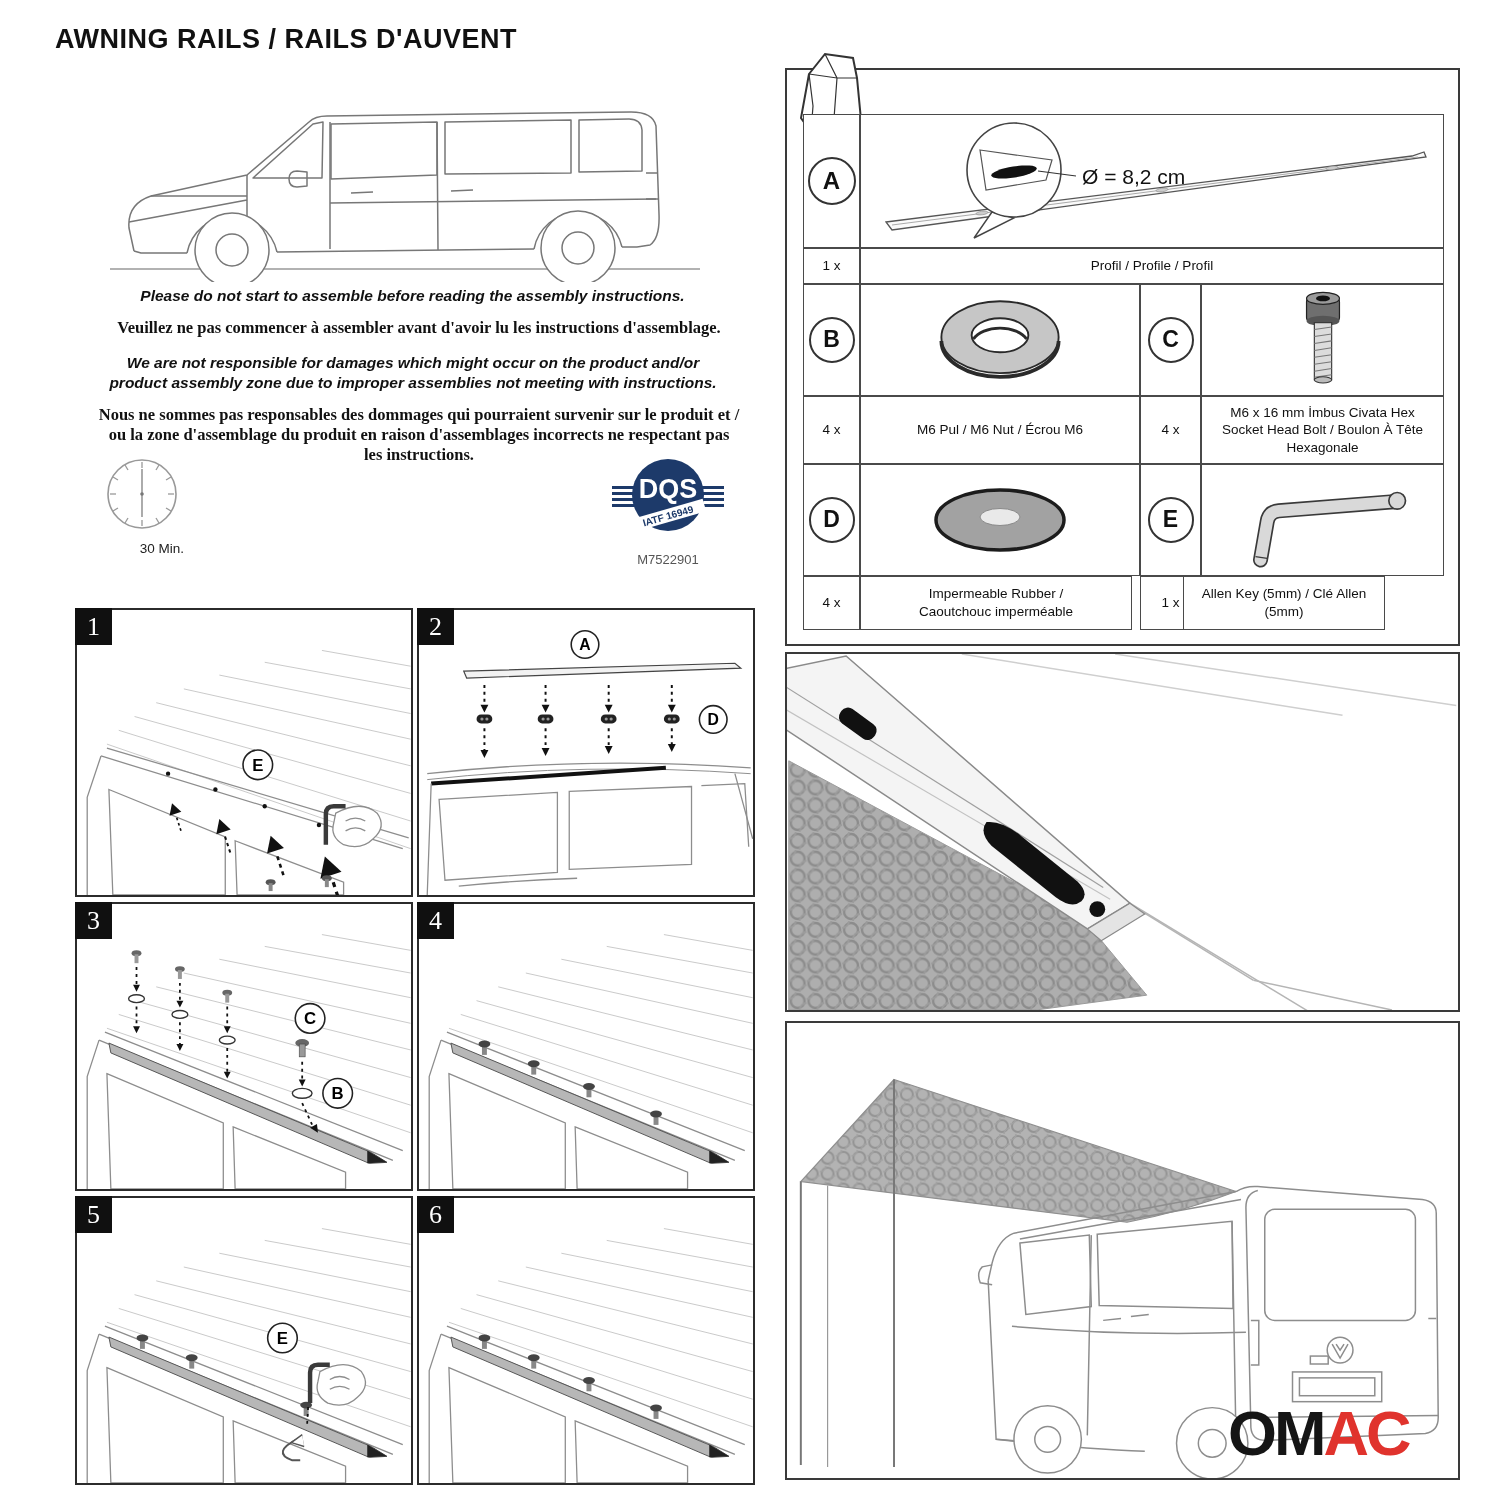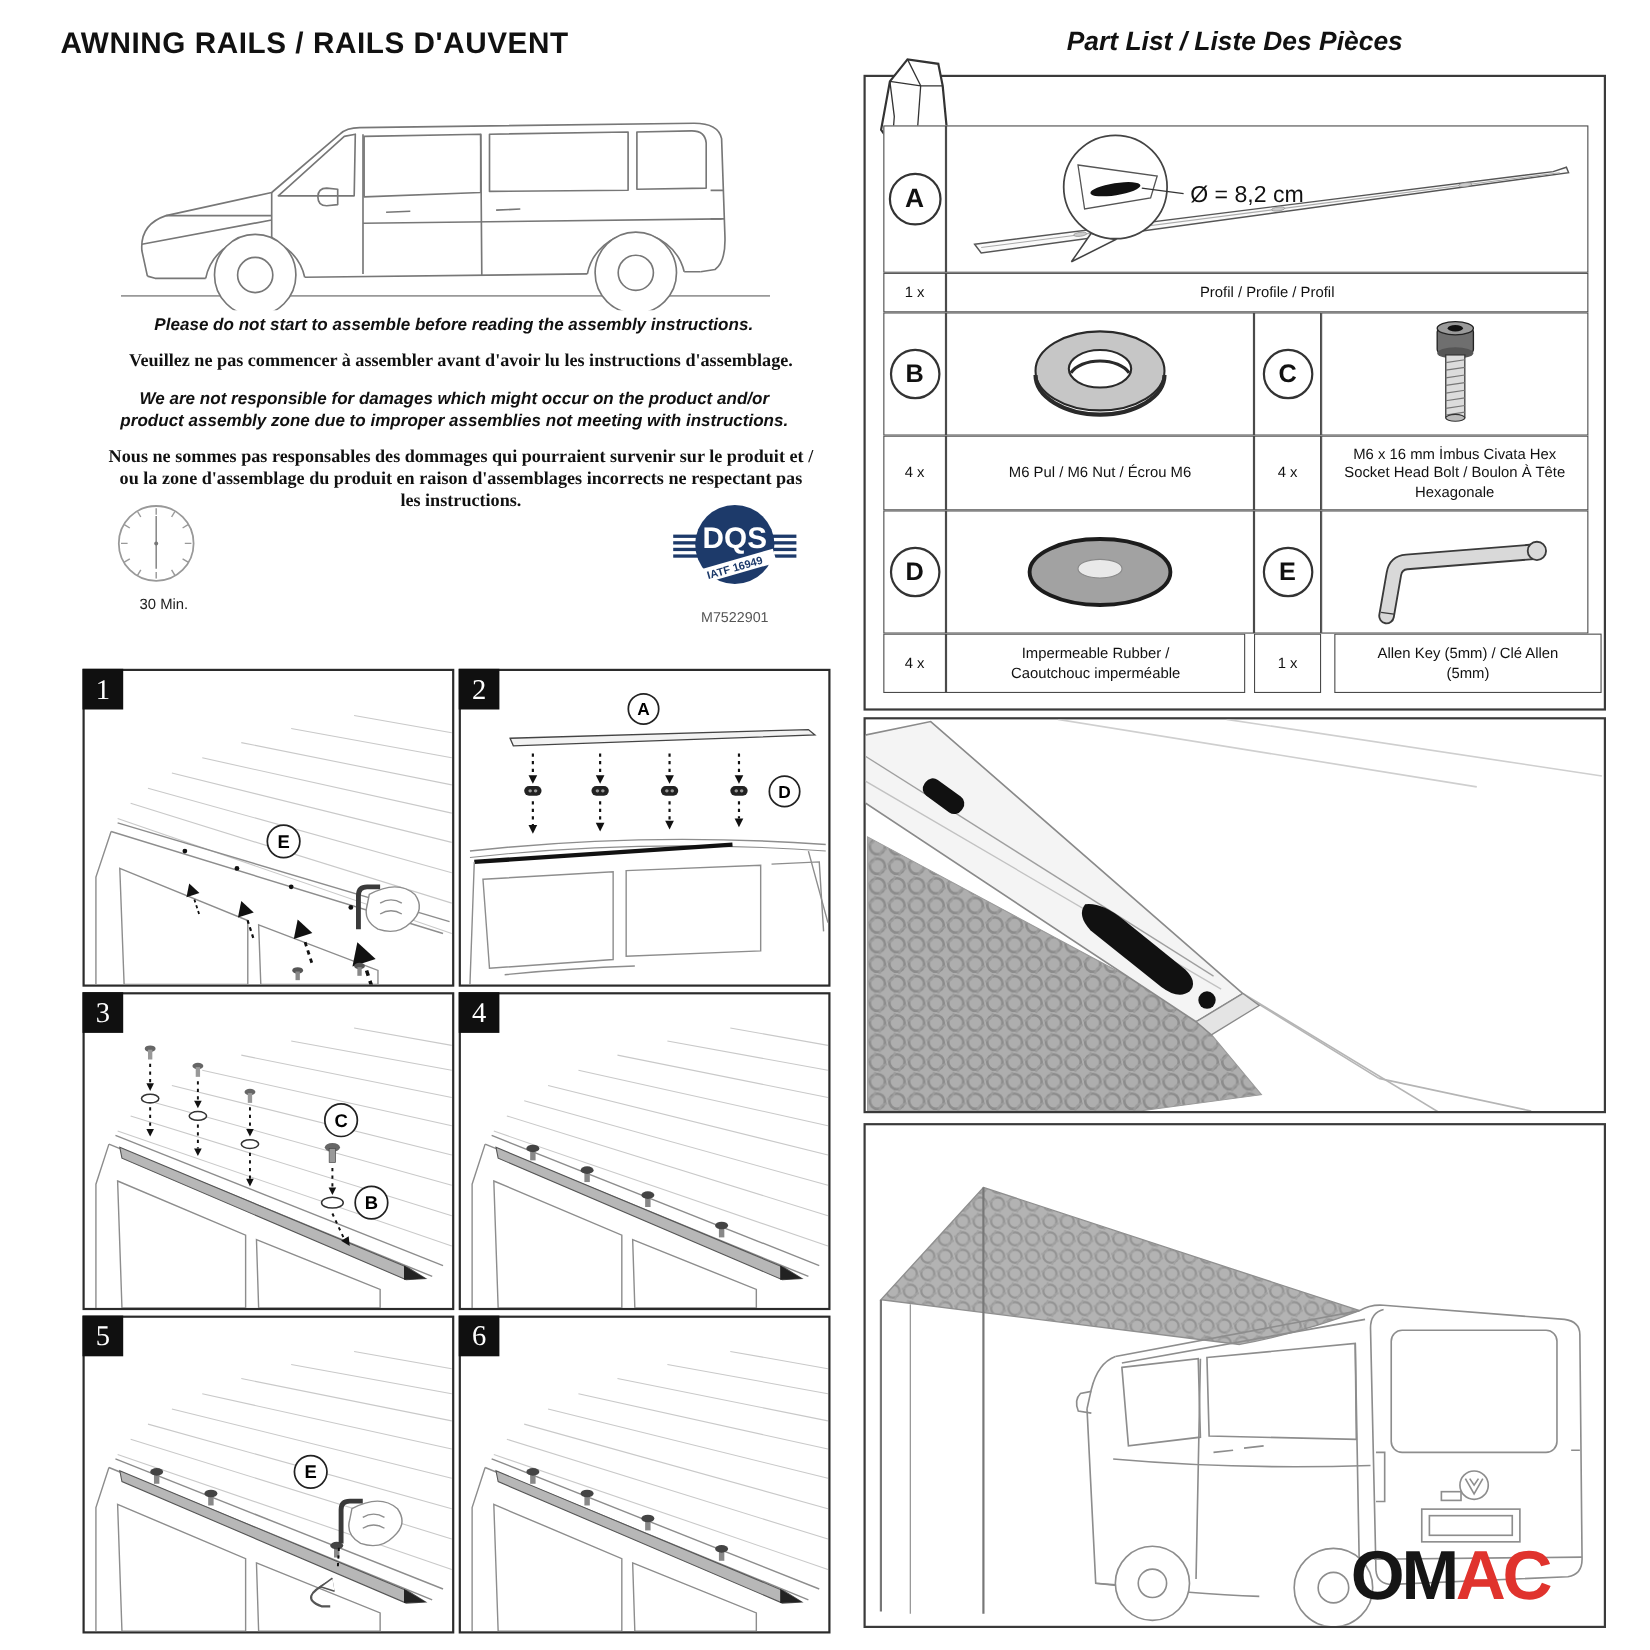--- a/index.html
+++ b/index.html
@@ -4,21 +4,21 @@
 <style>
   html,body{margin:0;padding:0;background:#fff;}
   .page{position:relative;width:1500px;height:1500px;background:#fff;overflow:hidden;
         font-family:"Liberation Sans",sans-serif;color:#111;}
   .abs{position:absolute;}
   
   .doc-title{left:55px;top:24px;width:710px;text-align:left;font-size:27px;font-weight:bold;letter-spacing:.5px;}
   .warnings{left:85px;top:286px;width:655px;text-align:center;}
   .warn-en{font-style:italic;font-weight:bold;font-size:15.5px;line-height:1.25;margin:0 0 13px 0;}
   .warn-fr{font-family:"Liberation Serif",serif;font-weight:bold;font-size:16.5px;line-height:1.2;margin:0 0 15px 13px;}
-  .clock-wrap{left:100px;top:455px;width:84px;text-align:center;}
+  .clock-wrap{left:100px;top:455px;width:84px;text-align:right;}
   .clock-label{font-size:13.5px;color:#222;margin-top:2px;padding-left:14px;}
   .dqs-wrap{left:608px;top:450px;width:120px;text-align:center;}
   .dqs-number{font-size:13px;color:#555;margin-top:2px;}
   .assembly-title{left:55px;top:566px;width:710px;text-align:center;font-size:23px;font-weight:bold;font-style:italic;}
   .panel{position:absolute;width:338px;height:289px;border:2px solid #2b2b2b;background:#fff;box-sizing:border-box;}
   .plate{position:absolute;top:-2px;left:-2px;width:37px;height:37px;background:#101010;color:#fff;
          font-family:"Liberation Serif",serif;font-size:26px;display:flex;align-items:center;justify-content:center;}
   .panel svg{position:absolute;left:0;top:0;width:100%;height:100%;}
   
   .part-title{left:785px;top:24px;width:675px;text-align:center;font-size:24px;font-weight:bold;font-style:italic;}
@@ -463,21 +463,20 @@
           </g>
         <g transform="translate(240,223)">
             <rect x="-2.5" y="-9" width="5" height="10" fill="#888"></rect>
             <ellipse cx="0" cy="-10" rx="6" ry="3.5" fill="#444"></ellipse>
           </g>
       </g>
     </svg>
     <div class="plate">6</div>
   </div>
 
-  <div class="abs part-title">Part List / Liste Des Pièces</div>
 
   <div class="abs outer-box"></div>
 
   <svg class="abs bag" viewBox="0 0 74 96">
     <path d="M16 30 L32 10 L60 14 L64 34 L68 76 L56 90 L18 88 L8 74 Z" fill="#fff" stroke="#333" stroke-width="2"></path>
     <path d="M16 30 L44 34 L64 34 M44 34 L32 10 M44 34 L40 88 M16 30 L20 62 L18 88" fill="none" stroke="#333" stroke-width="1.2"></path>
   </svg>
 
   <div class="abs ptable">
 
@@ -578,21 +577,21 @@
 
     <div class="pt-cell" style="left:0;top:462px;width:57px;height:54px;">
       <span>4 x</span>
     </div>
     <div class="pt-cell" style="left:57px;top:462px;width:272px;height:54px;">
       <span class="pname" style="max-width:200px;">Impermeable Rubber / Caoutchouc imperméable</span>
     </div>
     <div class="pt-cell" style="left:337px;top:462px;width:61px;height:54px;">
       <span>1 x</span>
     </div>
-    <div class="pt-cell" style="left:410px;top:462px;width:243px;height:54px;align-items:center;">
+    <div class="pt-cell" style="left:380px;top:462px;width:202px;height:54px;align-items:center;">
       <span class="pname" style="max-width:170px;">Allen Key (5mm) / Clé Allen (5mm)</span>
     </div>
   </div>
 
   <div class="abs photo-box">
     <svg viewBox="0 0 675 360">
       <defs>
         <pattern id="weaveA" width="18" height="18" patternUnits="userSpaceOnUse">
           <rect width="18" height="18" fill="#aeaeae"></rect>
           <circle cx="9" cy="9" r="7" fill="none" stroke="#8c8c8c" stroke-width="2.4"></circle>

